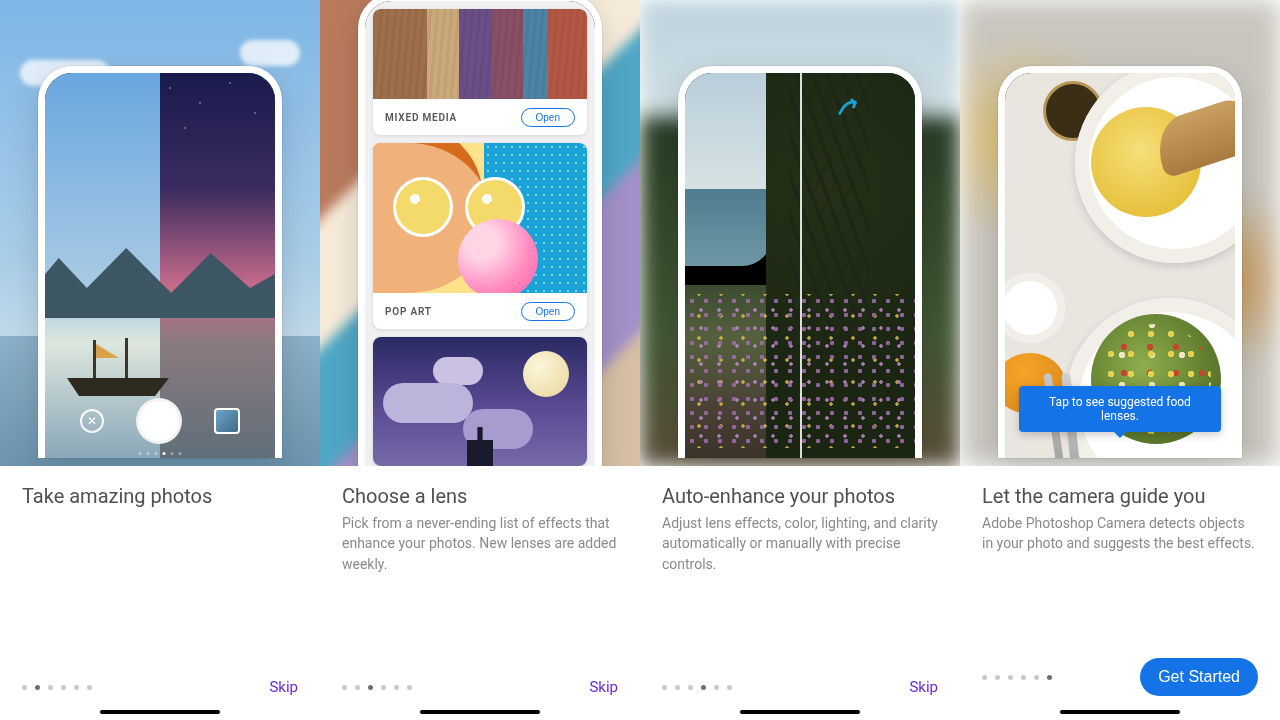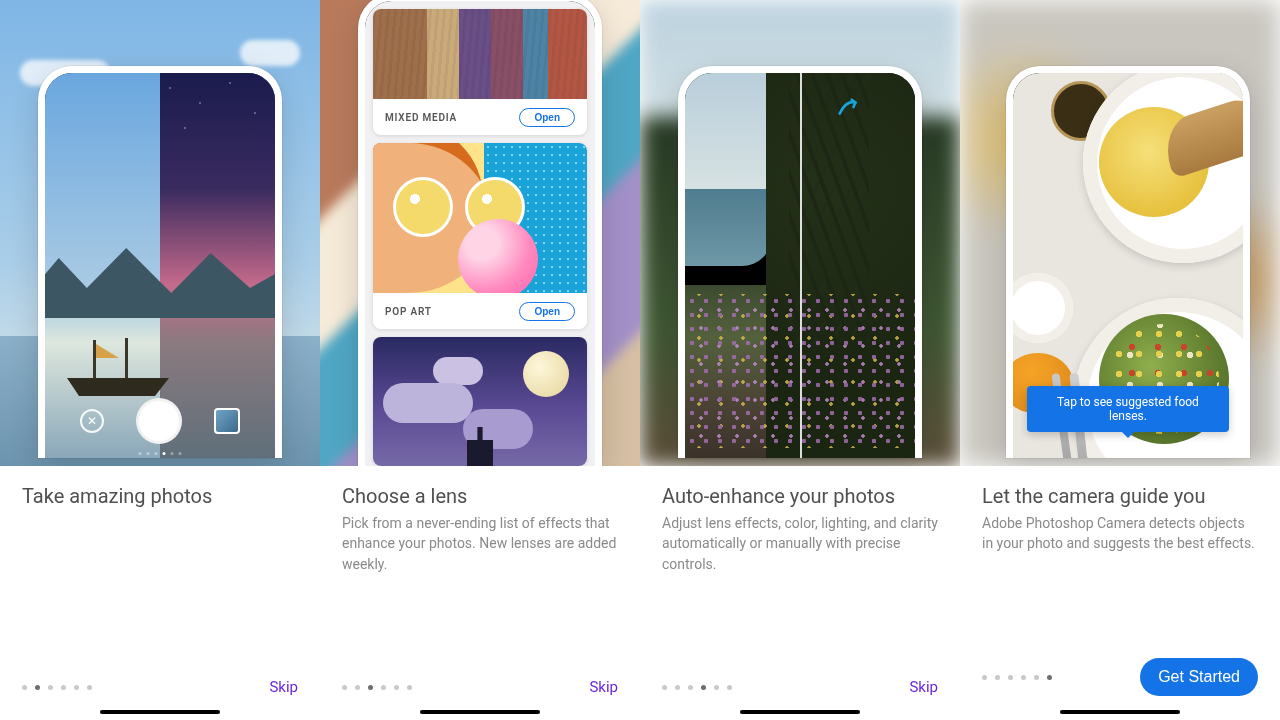--- a/index.html
+++ b/index.html
@@ -41,21 +41,21 @@
 
   
   .p2-bg { position:absolute; inset:0; background:#e6e9ec; filter: blur(6px); }
   .p2-bg::before { content:""; position:absolute; inset:-20px; background: linear-gradient(135deg,#b97a5c 0 30%,#f6ead8 30% 45%,#4fa7c5 45% 60%,#a390c8 60% 80%,#d6bfa3 80%); }
   .p2-frame { left: 38px; top: -6px; width: 244px; height: 472px; }
   .p2-col { position:absolute; inset:0; background:#f1f1f3; display:flex; flex-direction:column; padding:8px 8px 0 8px; gap:8px; overflow:hidden; }
   .card { background:#fff; border-radius:8px; overflow:hidden; box-shadow: 0 1px 4px rgba(0,0,0,.12); }
   .card-img { width:100%; }
   .card-bar { display:flex; align-items:center; justify-content:space-between; padding:9px 12px; }
   .card-label { font-size:10px; letter-spacing:.08em; color:#555; font-weight:600; }
-  .open-btn { border:1.5px solid #1473e6; color:#1473e6; font-size:10px; font-weight:700; border-radius:12px; padding:3px 14px; background:#fff; cursor:pointer; }
+  .open-btn { border:1.5px solid #1473e6; color:#1473e6; font-size:10px; font-weight:400; border-radius:12px; padding:3px 14px; background:#fff; cursor:pointer; }
   
   .cimg1 { height:90px; background: linear-gradient(to right,#9e6f4a 0 25%,#caa97a 25% 40%,#6a4e86 40% 55%,#884f66 55% 70%,#4d83a5 70% 82%,#b35744 82% 100%); position:relative; }
   .cimg1::after { content:""; position:absolute; inset:0; background: repeating-linear-gradient(95deg, rgba(0,0,0,.05) 0 3px, transparent 3px 7px); }
   
   .cimg2 { height:150px; position:relative; background: linear-gradient(to right,#ffe38a 0 52%, #1aa3d8 52% 100%); overflow:hidden; }
   .cimg2 .face { position:absolute; left:0; top:0; width:55%; height:100%; background:#f0b27a; border-radius: 0 70% 70% 0 / 0 50% 50% 0; }
   .cimg2 .hair { position:absolute; left:-40px; top:-20px; width:150px; height:150px; background:#d66a1d; border-radius:50%; }
   .cimg2 .glass { position:absolute; top:34px; width:60px; height:60px; border-radius:50%; background: radial-gradient(circle at 35% 35%, #fff 0 10%, #f4d96b 10% 100%); border:3px solid #fff; }
   .cimg2 .g1 { left:20px; } .cimg2 .g2 { left:92px; }
   .cimg2 .bubble { position:absolute; left:85px; top:76px; width:80px; height:80px; border-radius:50%; background: radial-gradient(circle at 30% 30%, #ffd5e6 0 20%, #ff8abf 60%, #ff5fa8 100%); }
@@ -80,21 +80,21 @@
   .p3-tree { position:absolute; top:0; right:0; width:65%; bottom:0; background: radial-gradient(circle at 40% 30%,#243118,#1a2512 70%); }
   .p3-branches { position:absolute; top:0; right:20%; width:35%; height:70%; background: repeating-linear-gradient(70deg,#1c2614 0 4px, transparent 4px 14px), repeating-linear-gradient(-65deg,#222d18 0 3px, transparent 3px 16px); opacity:.8; }
   .p3-ground { position:absolute; left:0; right:0; bottom:0; height:45%; background: linear-gradient(to bottom,#3c4b30 0%, #54613d 30%, #4a4234 70%, #3b332a 100%); }
   .p3-flowers { position:absolute; left:0; right:0; bottom:10px; height:40%; background-image: radial-gradient(#a46db2 2px,transparent 2.5px), radial-gradient(#c28bcd 1.5px,transparent 2px), radial-gradient(#d5b84e 1.5px, transparent 2px); background-size: 14px 14px, 18px 18px, 22px 22px; background-position: 0 0, 7px 7px, 3px 11px; opacity:.85; }
   .p3-split { position:absolute; top:0; bottom:0; left:50%; width:2px; background:rgba(255,255,255,.85); }
   .p3-arrow { position:absolute; top:24px; right:56px; width:22px; height:22px; }
   .p3-arrow svg path{ stroke:#1aa3d8; stroke-width:3; fill:none; stroke-linecap:round; }
 
   
   .p4-bg { position:absolute; inset:0; filter: blur(12px); background: radial-gradient(circle at 20% 30%,#e2c06a,transparent 25%), radial-gradient(circle at 80% 60%,#c9924a,transparent 25%), #c9c6bf; }
-  .p4-frame { left: 46px; top: 66px; width: 244px; height: 392px; }
+  .p4-frame { left: 38px; top: 66px; width: 244px; height: 392px; }
   .p4-scene { position:absolute; inset:0; background:#e9e6e0; }
   .p4-plate1 { position:absolute; top:-10px; right:-40px; width:200px; height:200px; border-radius:50%; background:#fff; box-shadow: inset 0 0 0 14px #f2efe9, 0 3px 8px rgba(0,0,0,.15); }
   .p4-om { position:absolute; top:34px; right:34px; width:110px; height:110px; border-radius:50%; background: radial-gradient(circle at 45% 40%, #f6e07a, #e7c23f 70%); }
   .p4-bread { position:absolute; top:34px; right:-30px; width:110px; height:56px; background: linear-gradient(#caa061,#a87a3f); border-radius: 60px 60px 20px 20px / 80px 80px 20px 20px; transform: rotate(-18deg); }
   .p4-pot { position:absolute; top:8px; left:38px; width:60px; height:60px; border-radius:50%; background:#3a2e15; border:3px solid #b79657; }
   .p4-plate2 { position:absolute; bottom:-50px; right:-40px; width:210px; height:210px; border-radius:50%; background:#fff; box-shadow: inset 0 0 0 14px #f2efe9, 0 3px 8px rgba(0,0,0,.15); }
   .p4-salad { position:absolute; bottom:14px; right:14px; width:130px; height:130px; border-radius:50%; background: radial-gradient(circle at 40% 40%, #8fae4c, #5f7d2f 60%, #4d6526); }
   .p4-salad::after { content:""; position:absolute; inset:10px; border-radius:50%; background-image: radial-gradient(#e6d04c 3px,transparent 3.5px), radial-gradient(#c9442c 3px,transparent 3.5px), radial-gradient(#efe6c4 3px, transparent 3.5px); background-size: 20px 20px, 26px 26px, 30px 30px; background-position: 0 0, 10px 10px, 6px 16px; }
   .p4-cup { position:absolute; top:200px; left:-10px; width:70px; height:70px; border-radius:50%; background:#fff; box-shadow: inset 0 0 0 8px #f2efe9; }
   .p4-orange { position:absolute; top:280px; left:-10px; width:70px; height:60px; border-radius: 50% 50% 45% 45%; background: radial-gradient(circle at 40% 30%,#f6a426,#d9861a); }

